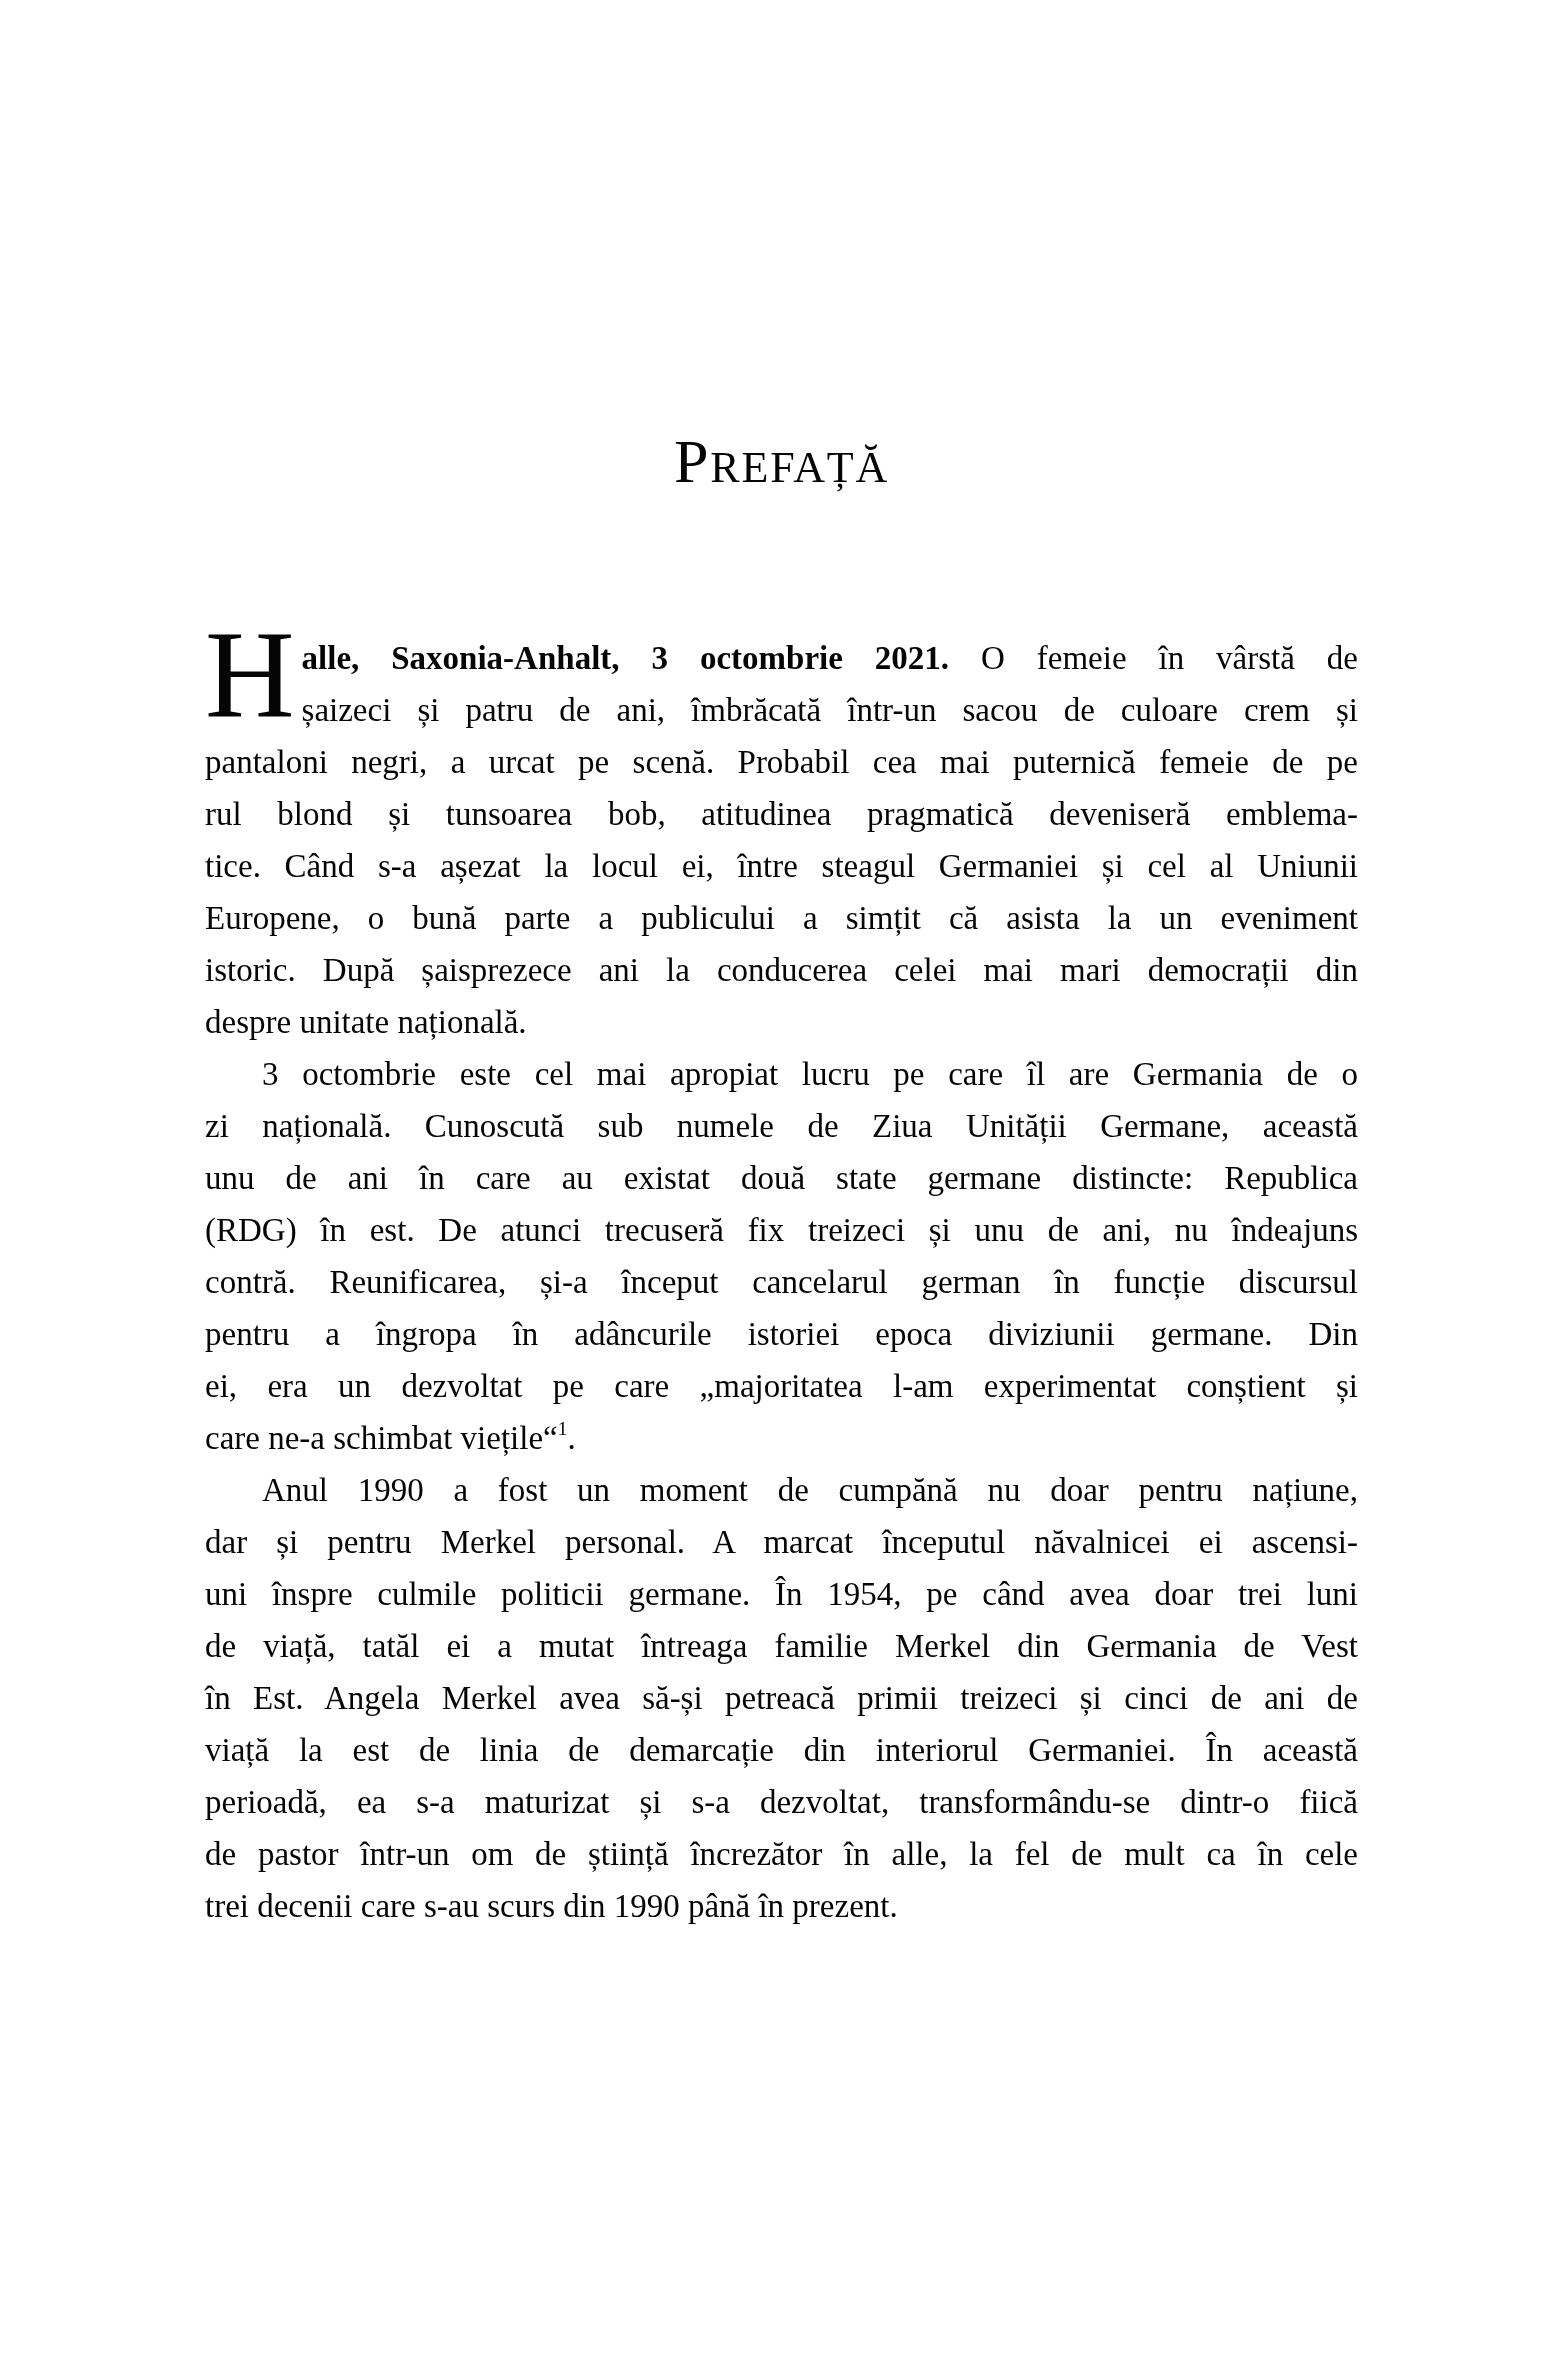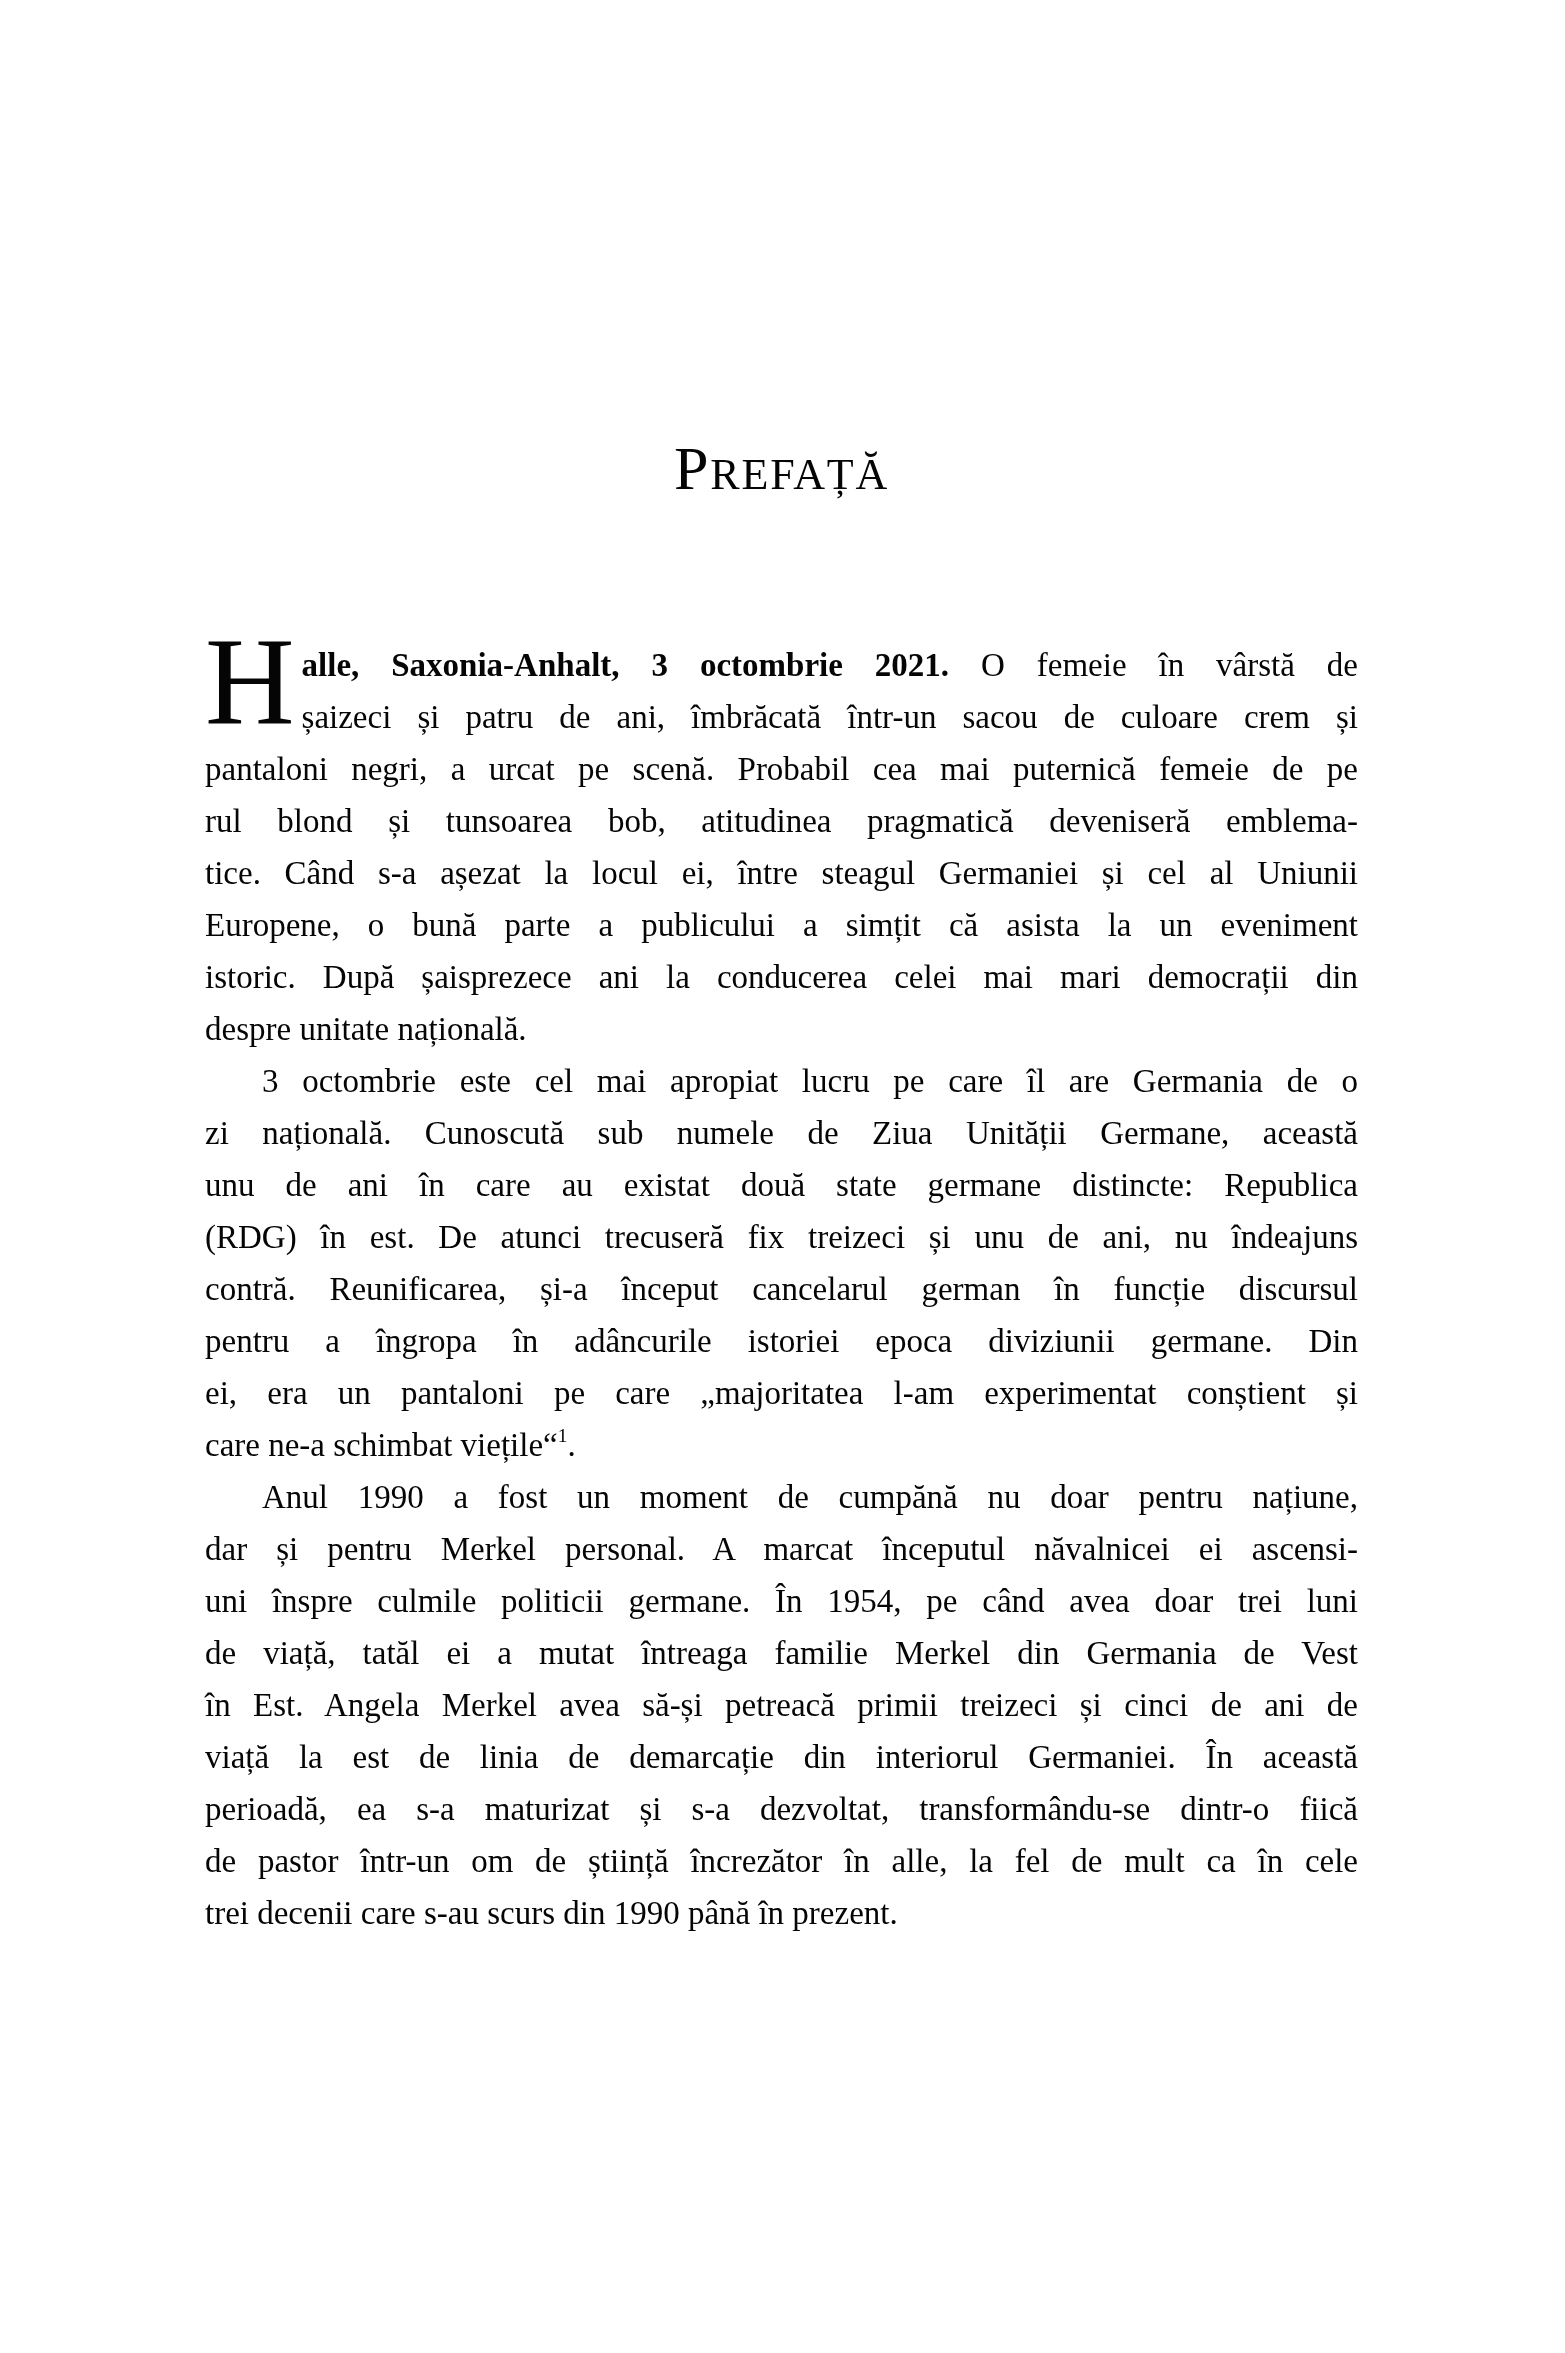--- a/index.html
+++ b/index.html
@@ -12,21 +12,21 @@
     width: 1565px;
     height: 2354px;
     background: #ffffff;
     color: #050505;
     font-family: "Liberation Serif", "DejaVu Serif", serif;
     overflow: hidden;
   }
   .content {
     position: absolute;
     left: 205px;
-    top: 15px;
+    top: 8px;
     width: 1153px;
     padding-top: 422px;
     box-sizing: content-box;
   }
   .title {
     margin: 0;
     text-align: center;
     font-size: 62px;
     line-height: 62px;
     font-weight: normal;
@@ -90,21 +90,21 @@
           <div class="line"><span>istoric. După șaisprezece ani la conducerea celei mai mari democrații din</span></div>
           <div class="line last"><span>despre unitate națională.</span></div>
         </div>
         <div class="para">
           <div class="line first-indent"><span>3 octombrie este cel mai apropiat lucru pe care îl are Germania de o</span></div>
           <div class="line"><span>zi națională. Cunoscută sub numele de Ziua Unității Germane, această</span></div>
           <div class="line"><span>unu de ani în care au existat două state germane distincte: Republica</span></div>
           <div class="line"><span>(RDG) în est. De atunci trecuseră fix treizeci și unu de ani, nu îndeajuns</span></div>
           <div class="line"><span>contră. Reunificarea, și-a început cancelarul german în funcție discursul</span></div>
           <div class="line"><span>pentru a îngropa în adâncurile istoriei epoca diviziunii germane. Din</span></div>
-          <div class="line"><span>ei, era un pantaloni pe care „majoritatea l-am experimentat conștient și</span></div>
+          <div class="line"><span>ei, era un dezvoltat pe care „majoritatea l-am experimentat conștient și</span></div>
           <div class="line last"><span>care ne-a schimbat viețile“</span><sup class="fnref">1</sup><span>.</span></div>
         </div>
         <div class="para">
           <div class="line first-indent"><span>Anul 1990 a fost un moment de cumpănă nu doar pentru națiune,</span></div>
           <div class="line"><span>dar și pentru Merkel personal. A marcat începutul năvalnicei ei ascensi-</span></div>
           <div class="line"><span>uni înspre culmile politicii germane. În 1954, pe când avea doar trei luni</span></div>
           <div class="line"><span>de viață, tatăl ei a mutat întreaga familie Merkel din Germania de Vest</span></div>
           <div class="line"><span>în Est. Angela Merkel avea să-și petreacă primii treizeci și cinci de ani de</span></div>
           <div class="line"><span>viață la est de linia de demarcație din interiorul Germaniei. În această</span></div>
           <div class="line"><span>perioadă, ea s-a maturizat și s-a dezvoltat, transformându-se dintr-o fiică</span></div>

